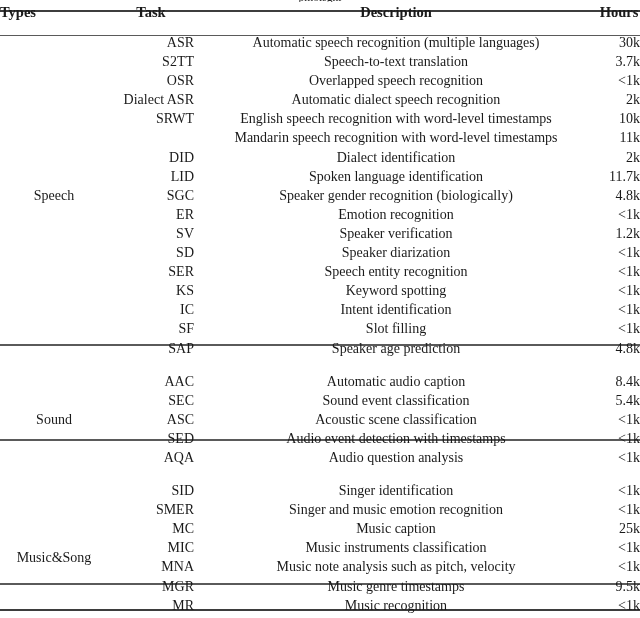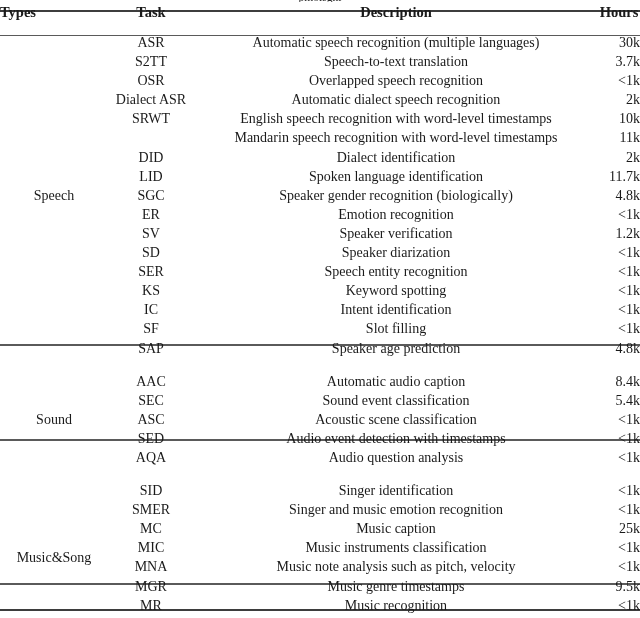--- a/index.html
+++ b/index.html
@@ -94,21 +94,21 @@
     font-size: 14px;
     line-height: 19.1px;
   }
   td.c-types {
     text-align: center;
     padding-left: 2px;
     font-weight: bold;
     font-size: 14.5px;
     vertical-align: middle;
   }
-  td.c-task  { text-align: center; margin-top: 36px; }
+  td.c-task  { text-align: right; margin-top: 36px; }
   td.c-desc  { text-align: center; }
   td.c-hours { text-align: right; padding-right: 2px; margin-top: 35px; }
 </style>
 </head>
 <body>
 
 <div id="page">
 
   <div class="caption-sliver">pmoisgni</div>
 

